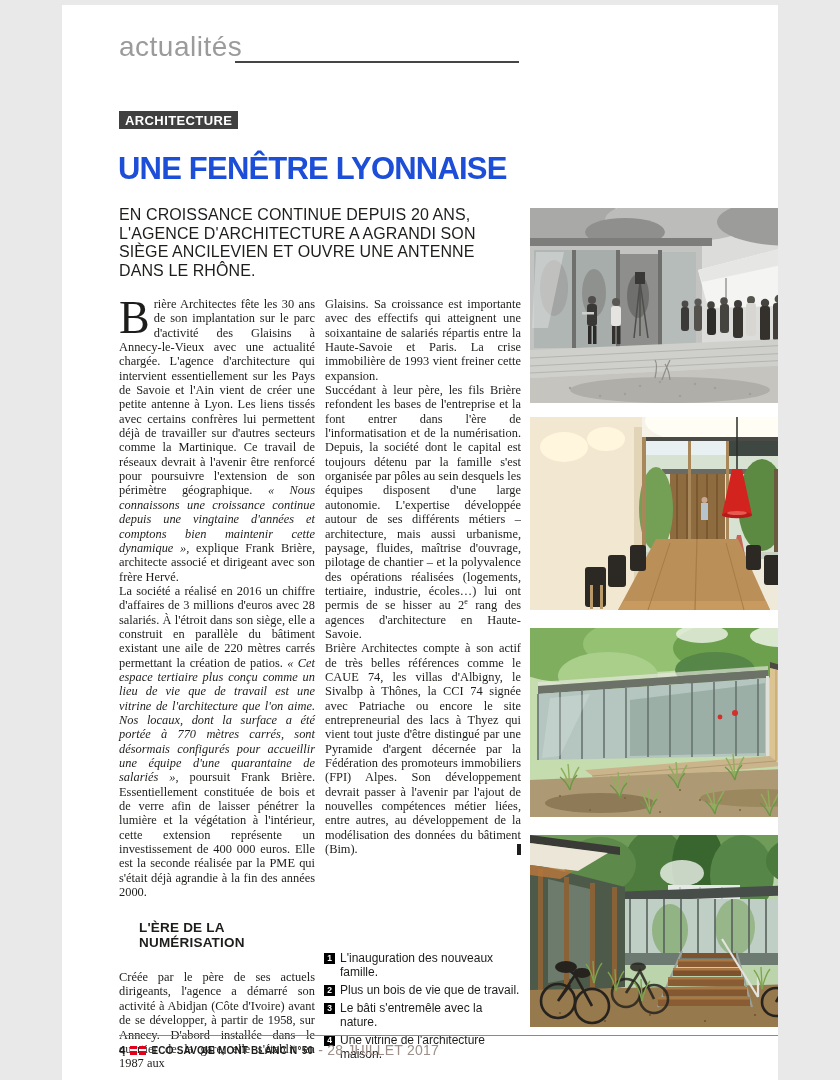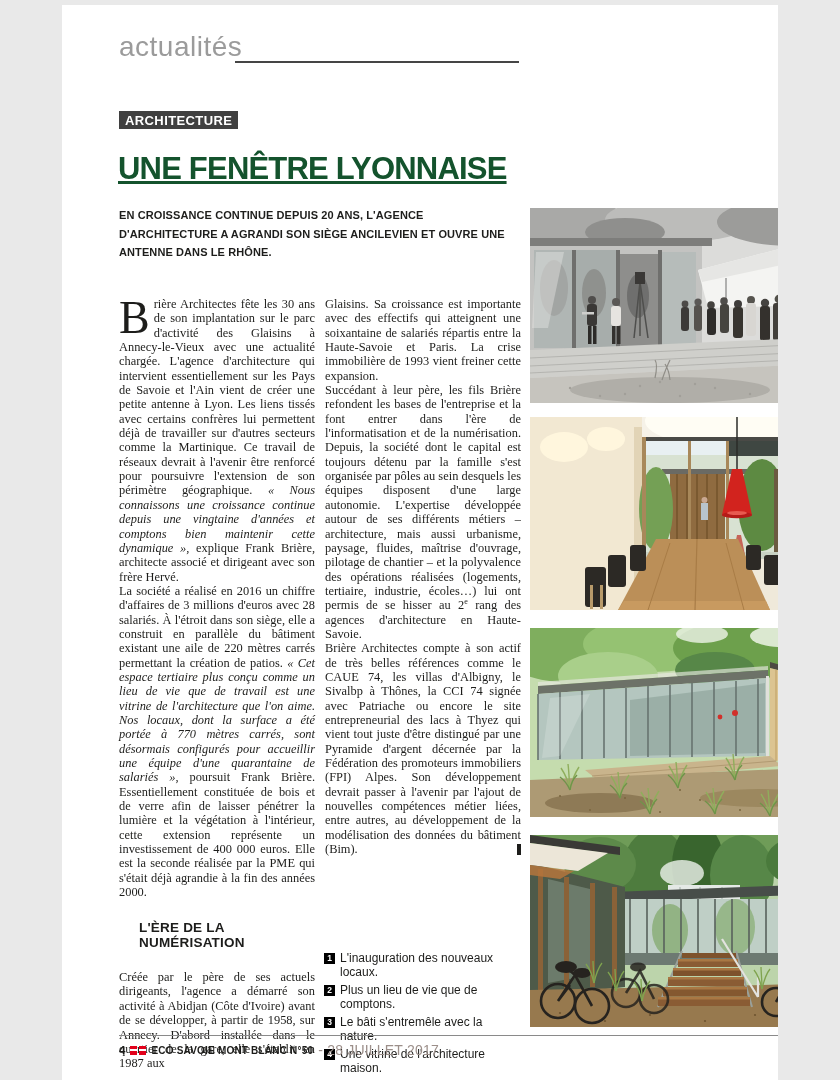--- a/index.html
+++ b/index.html
@@ -8,23 +8,23 @@
     background:#ffffff; overflow:hidden; color:#1d1d1b;
     font-family:"Liberation Sans", sans-serif;
   }
   
   .kicker { position:absolute; left:57px; top:26px; font-size:28px; color:#9b9b9b; letter-spacing:0.5px; }
   .kicker-rule { position:absolute; left:173px; top:56px; width:284px; height:2px; background:#454545; }
   
   .tag { position:absolute; left:57px; top:106px; background:#404040; color:#fff;
          font-weight:bold; font-size:13px; padding:2px 6px 1px; letter-spacing:0.4px; }
   .title { position:absolute; left:56px; top:126px; font-size:31px; font-weight:bold;
-           line-height:33px; letter-spacing:-0.8px; color:#14532d;text-decoration:underline; }
-  .standfirst { position:absolute; left:57px; top:201px; width:398px; font-size:11px;
-                font-weight:bold; line-height:18.5px; letter-spacing:0.1px; }
+           line-height:33px; letter-spacing:-0.8px; color:#1d4ed8; }
+  .standfirst { position:absolute; left:57px; top:201px; width:398px; font-size:16px;
+                font-weight:normal; line-height:18.5px; letter-spacing:0.1px; }
   .byline-box { position:absolute; left:57px; top:260px; width:401px;
                 border-top:2px solid #8f8f8f; border-bottom:2px solid #8f8f8f;
                 padding:4px 0 5px; font-size:13px; }
   
   .columns { position:absolute; left:57px; top:292px; width:402px; display:flex; gap:10px; }
   .col { width:196px; font-family:"Liberation Serif", serif; font-size:12.4px;
          line-height:14.35px; text-align:justify; }
   .col p { margin:0; }
   .dropcap { float:left; font-size:46px; line-height:38px; padding:2px 4px 0 0; }
   .it { font-style:italic; }
@@ -84,25 +84,25 @@
     <div class="col">
       <p>Glaisins. Sa croissance est importante avec des effectifs qui atteignent une soixantaine de salariés répartis entre la Haute-Savoie et Paris. La crise immobilière de 1993 vient freiner cette expansion.</p>
       <p><span>Succédant à leur père, les fils Brière refondent les bases de l'entreprise et la font entrer dans l'ère de l'informatisation et de la numérisation. Depuis, la société dont le capital est toujours détenu par la famille s'est organisée par pôles au sein desquels les équipes disposent d'une large autonomie. L'expertise développée autour de ses différents métiers – architecture, mais aussi urbanisme, paysage, fluides, maîtrise d'ouvrage, pilotage de chantier – et la polyvalence des opérations réalisées (logements, tertiaire, industrie, écoles…) lui ont permis de se hisser au 2</span><sup class="e">e</sup><span> rang des agences d'architecture en Haute-Savoie.</span></p>
       <p><span>Brière Architectes compte à son actif de très belles références comme le CAUE 74, les villas d'Albigny, le Sivalbp à Thônes, la CCI 74 signée avec Patriache ou encore le site entrepreneurial des lacs à Thyez qui vient tout juste d'être distingué par une Pyramide d'argent décernée par la Fédération des promoteurs immobiliers (FPI) Alpes. Son développement devrait passer à l'avenir par l'ajout de nouvelles compétences métier liées, entre autres, au développement de la modélisation des données du bâtiment (Bim).</span><span class="endmark"></span></p>
     </div>
   </div>
 
   <div class="captions">
     <div class="caption-row">
       <span class="cap-badge">1</span>
-      <span>L'inauguration des nouveaux locaux.</span>
+      <span>L'inauguration des nouveaux famille.</span>
     </div>
     <div class="caption-row">
       <span class="cap-badge">2</span>
-      <span>Plus un lieu de vie que de comptons.</span>
+      <span>Plus un bois de vie que de travail.</span>
     </div>
     <div class="caption-row">
       <span class="cap-badge">3</span>
       <span>Le bâti s'entremêle avec la nature.</span>
     </div>
     <div class="caption-row">
       <span class="cap-badge">4</span>
       <span>Une vitrine de l'architecture maison.</span>
     </div>
   </div>

